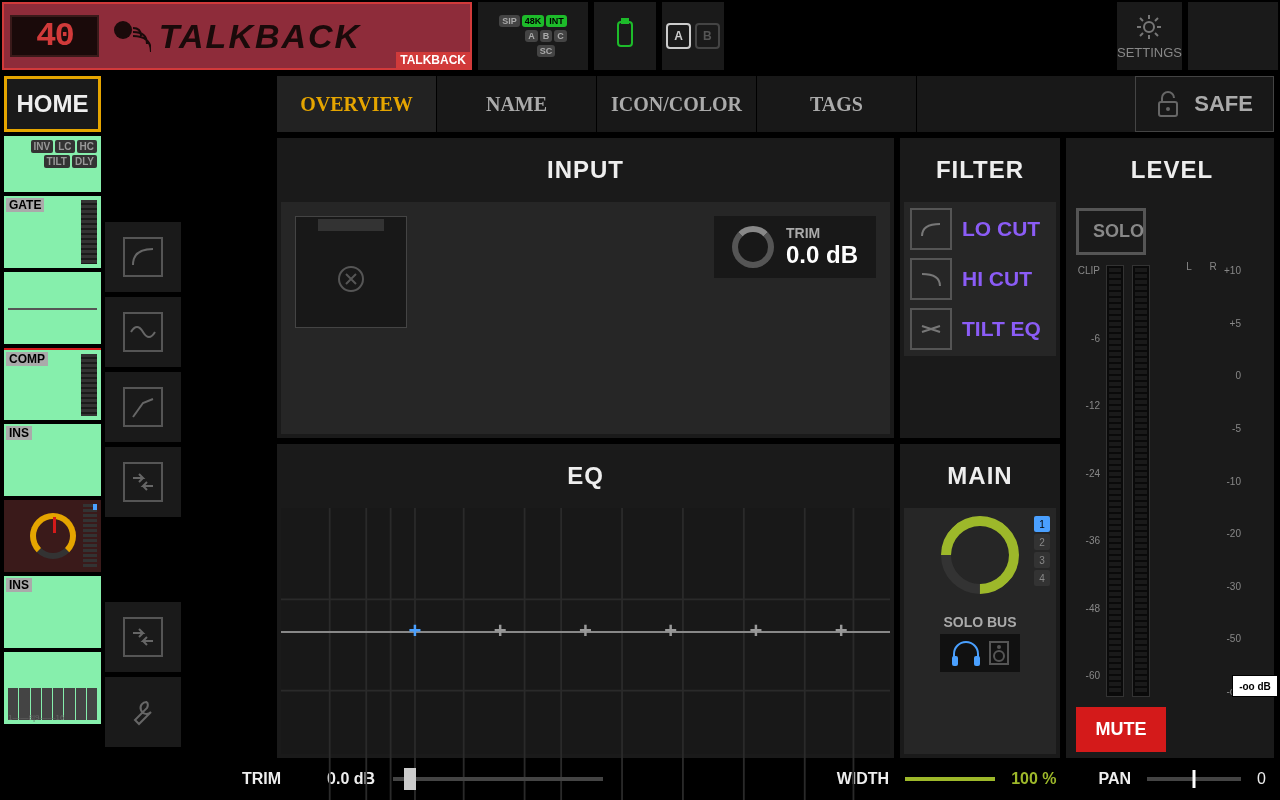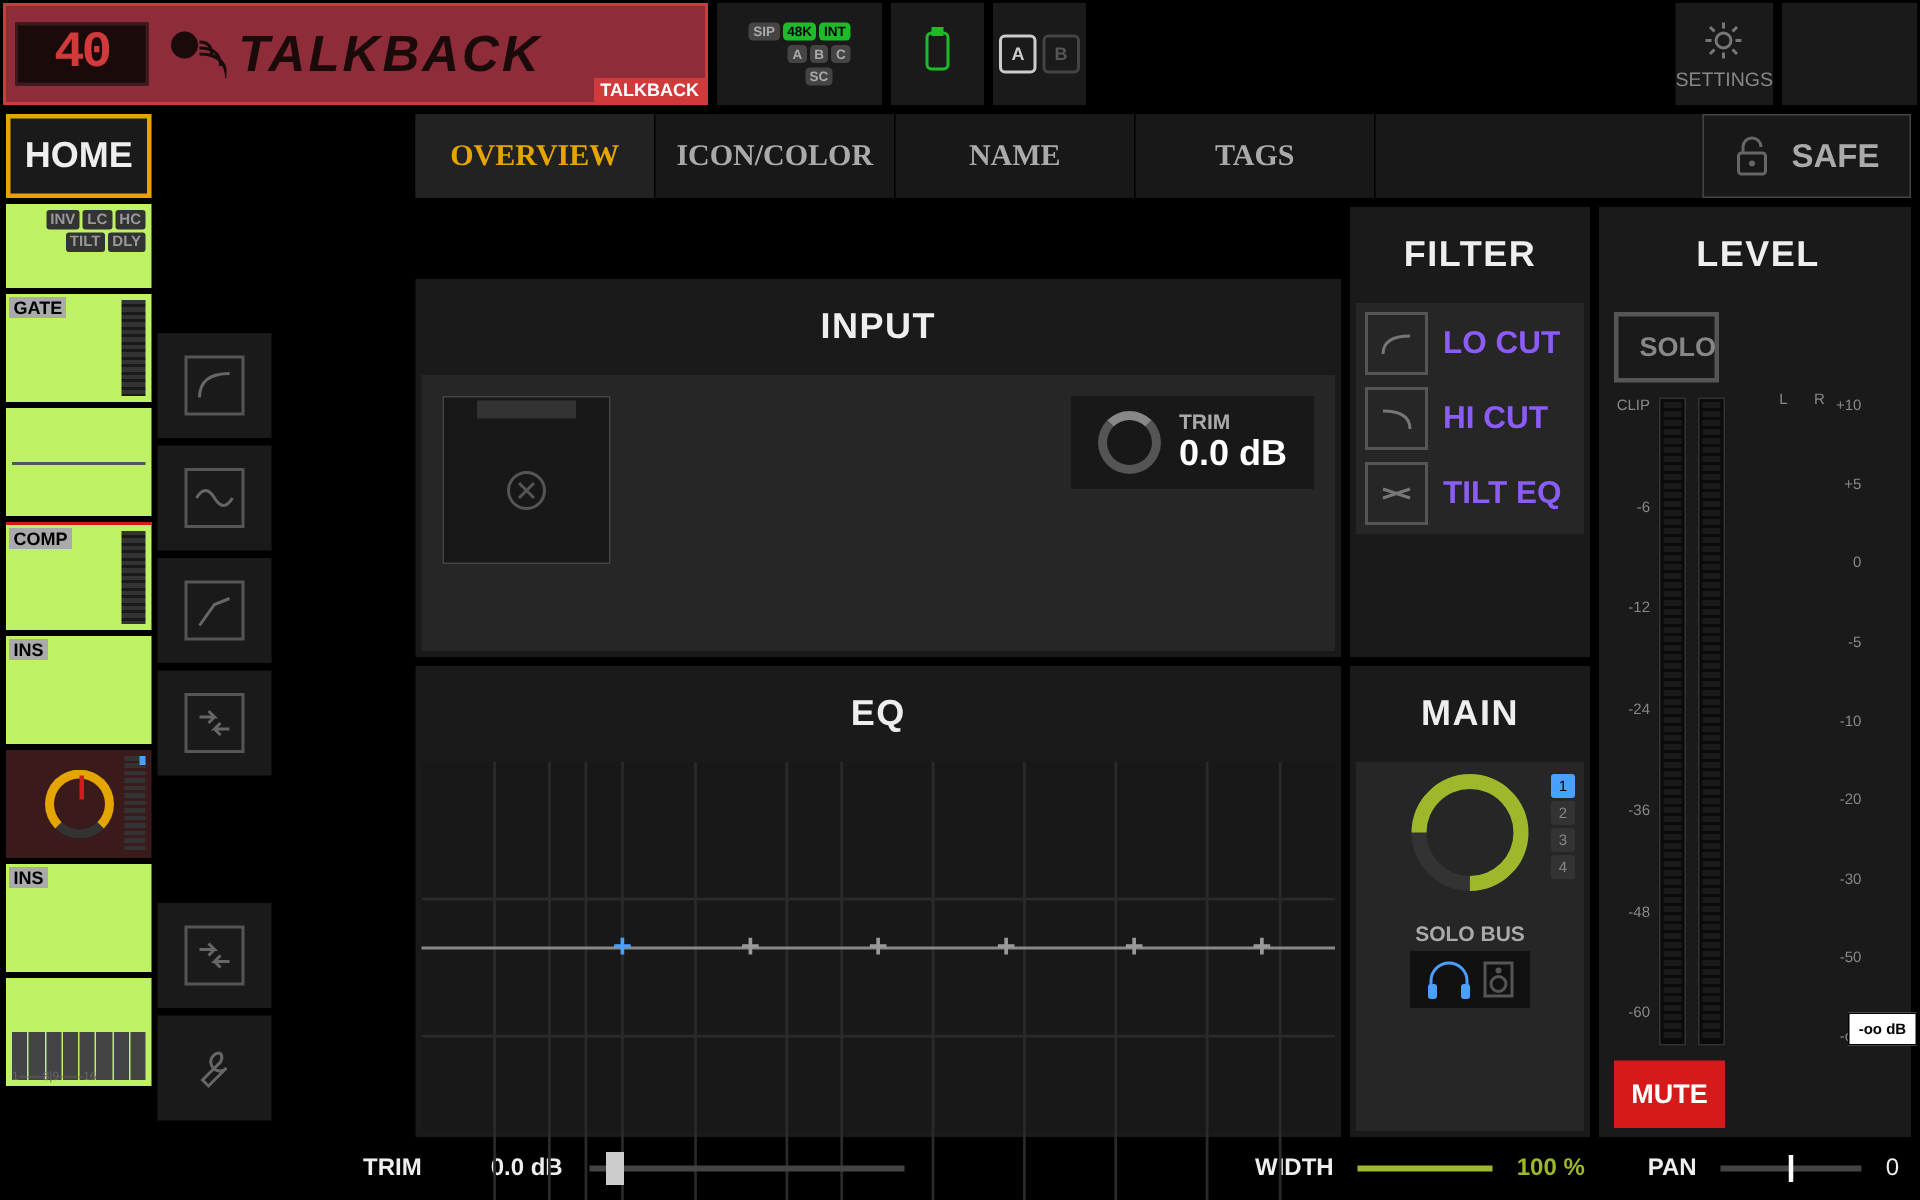--- a/index.html
+++ b/index.html
@@ -19,21 +19,21 @@
   .top-btn svg { margin-bottom: 4px; }
   .top-btn-lbl { font-size: 13px; color: #888; }
   .sp { flex: 1; }
   
   
   .main { display: flex; height: 686px; }
   
   .sidebar { width: 105px; display: flex; flex-direction: column; gap: 4px; padding: 4px; }
   .sidebtn { background: #1a1a1a; height: 56px; display:flex; align-items:center; justify-content:center; font-size:24px; font-weight:bold; color:#eee; }
   .sidebtn.sel { border: 3px solid #e5a500; }
-  .sideblk { background: #bef264; height: 72px; position: relative; }
+  .sideblk { background: #86efac; height: 72px; position: relative; }
   .sideblk .lbl { position:absolute; top:2px; left:2px; background:#aaa; color:#000; font-size:12px; font-weight:bold; padding:0 3px; }
   .tag-col { display:flex; flex-wrap:wrap; gap:2px; justify-content:flex-end; padding:4px; }
   .mini { background:#333; color:#999; font-size:10px; font-weight:bold; padding:1px 3px; border-radius:2px; }
   
   .iconcol { width: 76px; display:flex; flex-direction:column; padding-top: 150px; gap:5px; }
   .iconbtn { background:#1a1a1a; height:70px; display:flex; align-items:center; justify-content:center; }
   .iconbtn .ibox { border:2px solid #555; width:40px; height:40px; display:flex; align-items:center; justify-content:center; }
   
   .center { flex:1; display:flex; flex-direction:column; padding: 4px 6px 0 6px; gap:6px; }
   .tabs { display:flex; background:#181818; height: 56px; align-items:stretch; }
@@ -253,35 +253,35 @@
           <path d="M18 4 a6 6 0 1 0 4 10 L10 26 L6 22 L18 10 a6 6 0 0 0 0 -6" stroke="#666" stroke-width="2" fill="none"></path>
         </svg>
       </div>
   </div>
 
   <div style="width:90px;"></div>
 
   <div class="center">
     <div class="tabs">
       <div class="tab active">OVERVIEW</div>
+      <div class="tab">NAME</div>
       <div class="tab">ICON/COLOR</div>
-      <div class="tab">NAME</div>
       <div class="tab">TAGS</div>
       <div class="safebtn">
         <svg width="24" height="28">
             <path d="M6 12 V8 a6 6 0 0 1 12 0" stroke="#666" stroke-width="2" fill="none"></path>
             <rect x="3" y="12" width="18" height="14" rx="2" stroke="#666" stroke-width="2" fill="none"></rect>
             <circle cx="12" cy="19" r="2" fill="#666"></circle>
           </svg>
         <span>SAFE</span>
       </div>
     </div>
 
     <div class="row1">
-      <div class="panel" style="flex:1;margin-top:48px;">
+      <div class="panel" style="flex:1;">
         <div class="panel-h">INPUT</div>
         <div class="input-body">
           <div class="src-box">
             <div class="src-top"></div>
             <div class="src-x">
                 <svg width="30" height="30">
                   <circle cx="15" cy="15" r="12" stroke="#555" stroke-width="2" fill="none"></circle>
                   <path d="M10 10 L20 20 M20 10 L10 20" stroke="#555" stroke-width="2"></path>
                 </svg>
               </div>
@@ -362,21 +362,21 @@
               <span>-10</span>
               <span>-20</span>
               <span>-30</span>
               <span>-50</span>
               <span>-oo</span>
           </div>
           <div class="fader-track">
             <div class="fader-thumb">-oo dB</div>
           </div>
         </div>
-        <div class="mute" style="width:74px;">MUTE</div>
+        <div class="mute" style="width:90px;">MUTE</div>
       </div>
     </div>
 
     <div class="row2">
       <div class="panel" style="flex:1;">
         <div class="panel-h">EQ</div>
         <div class="eq-body">
           <svg class="eq-grid" preserveAspectRatio="none" viewBox="0 0 100 100">
             <g stroke="#2a2a2a" stroke-width="0.3">
               <line x1="0" y1="15" x2="100" y2="15"></line>

